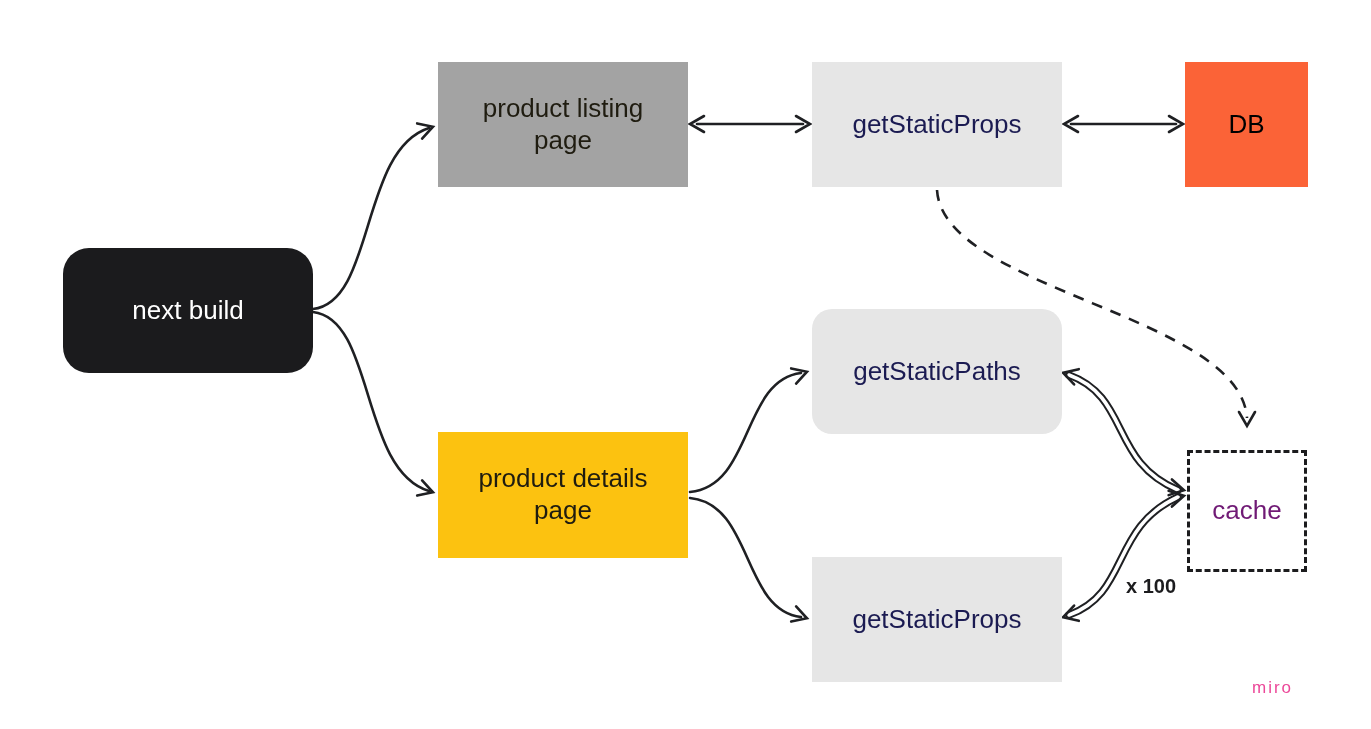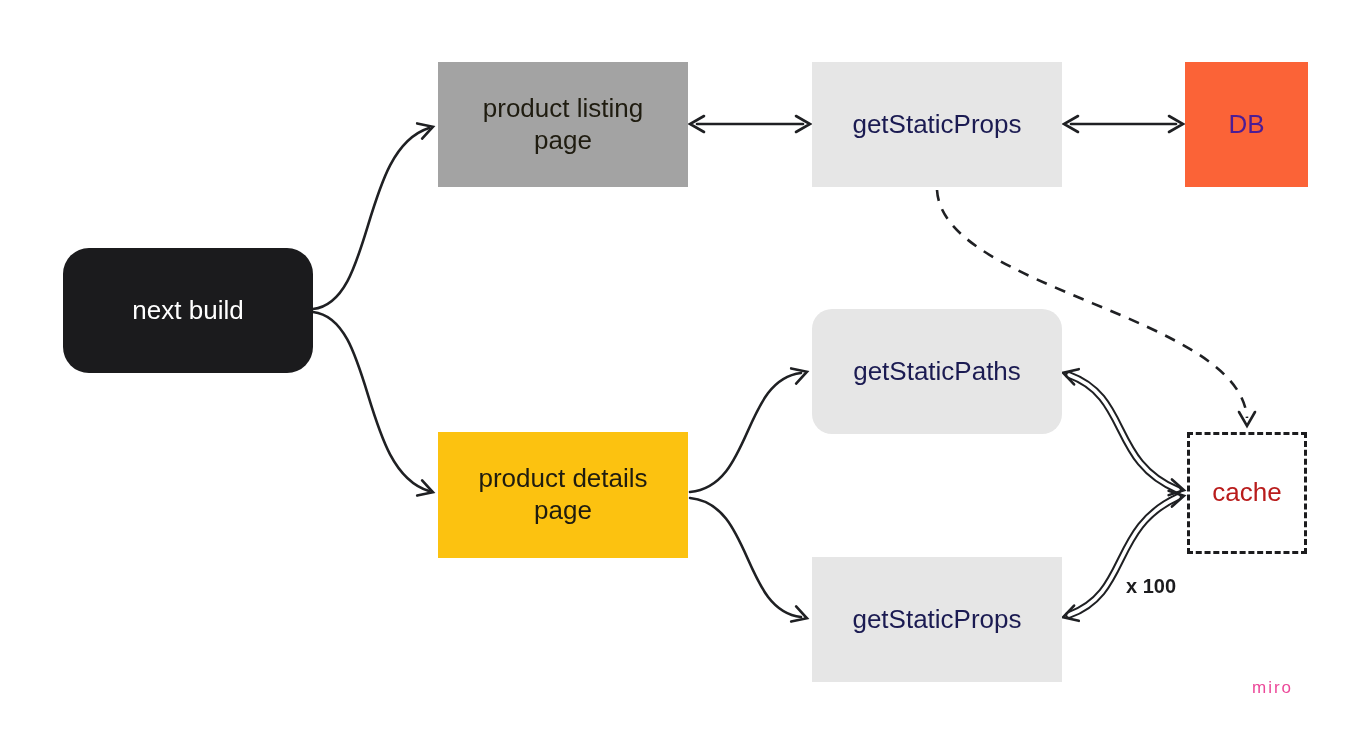--- a/index.html
+++ b/index.html
@@ -138,37 +138,37 @@
   </div>
 
   <div class="node node-product-listing" style="background: #a3a3a3; color: rgb(31, 28, 16);">
     <span>product listing page</span>
   </div>
 
   <div class="node node-props-main" style="background: rgb(230, 230, 230); color: rgb(27, 27, 82);">
     <span>getStaticProps</span>
   </div>
 
-  <div class="node node-db" style="background: rgb(251, 99, 55); color: #4c1d95;">
+  <div class="node node-db" style="background: rgb(251, 99, 55); color: #000000;">
     <span>DB</span>
   </div>
 
   <div class="node node-paths" style="background: rgb(230, 230, 230); color: rgb(27, 27, 82); border-radius: 20px;">
     <span>getStaticPaths</span>
   </div>
 
   <div class="node node-product-details" style="background: rgb(252, 194, 16); color: rgb(31, 28, 16);">
     <span>product details page</span>
   </div>
 
   <div class="node node-props-details" style="background: rgb(230, 230, 230); color: rgb(27, 27, 82);">
     <span>getStaticProps</span>
   </div>
 
-  <div class="node node-cache" style="color: #b91c1c; border-color: rgb(28, 28, 30);">
+  <div class="node node-cache" style="color: #701a75; border-color: rgb(28, 28, 30); margin-top: 18px;">
     <span>cache</span>
   </div>
 
   <div class="label-x100">x 100</div>
 
   <div class="watermark">miro</div>
 
 </div>
 
 </body></html>

